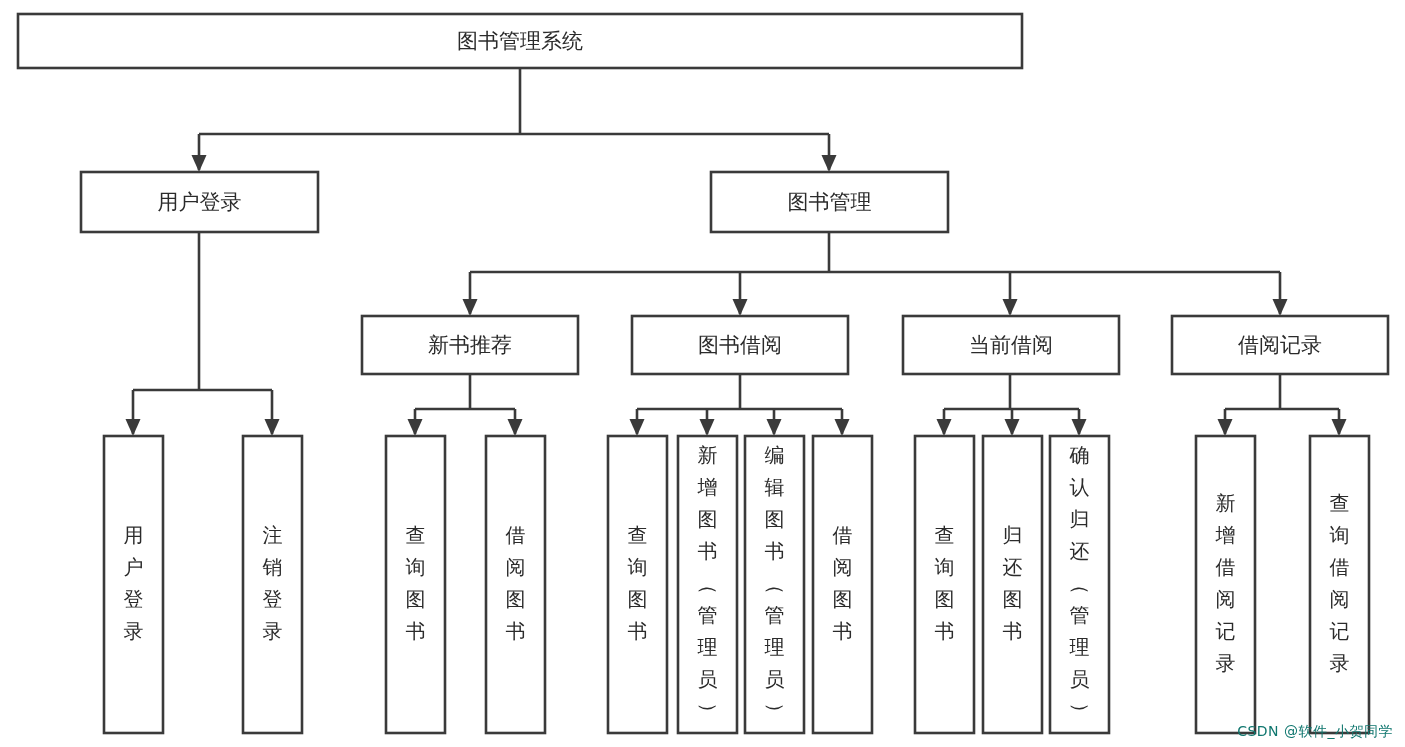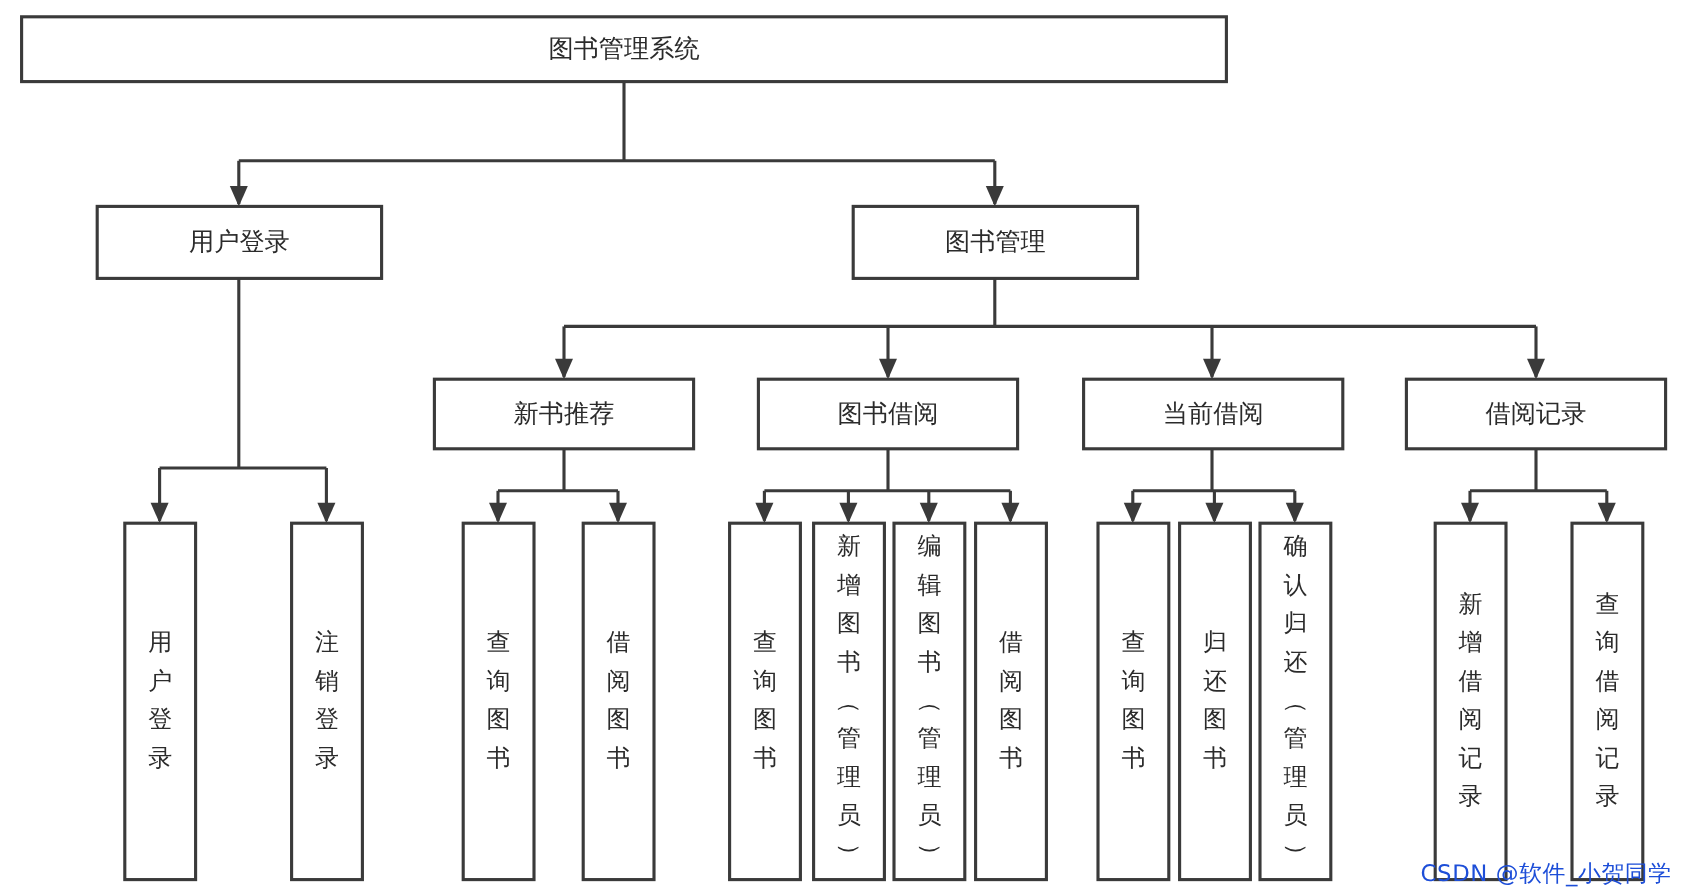--- a/index.html
+++ b/index.html
@@ -48,22 +48,22 @@
   }
   .arrow-head {
     fill: #3a3a3a;
     stroke: none;
   }
   .watermark {
     position: absolute;
     right: 12px;
     bottom: 6px;
     font-family: "DejaVu Sans", "Liberation Sans", sans-serif;
-    font-size: 19px;
-    color: #1d4ed8;
+    font-size: 14px;
+    color: #0f766e;
     white-space: nowrap;
     letter-spacing: 0.5px;
   }
 </style>
 </head>
 <body>
 
 <svg id="diagram" viewBox="0 0 1405 747" xmlns="http://www.w3.org/2000/svg">
   <g id="connector-layer">
       <g>

